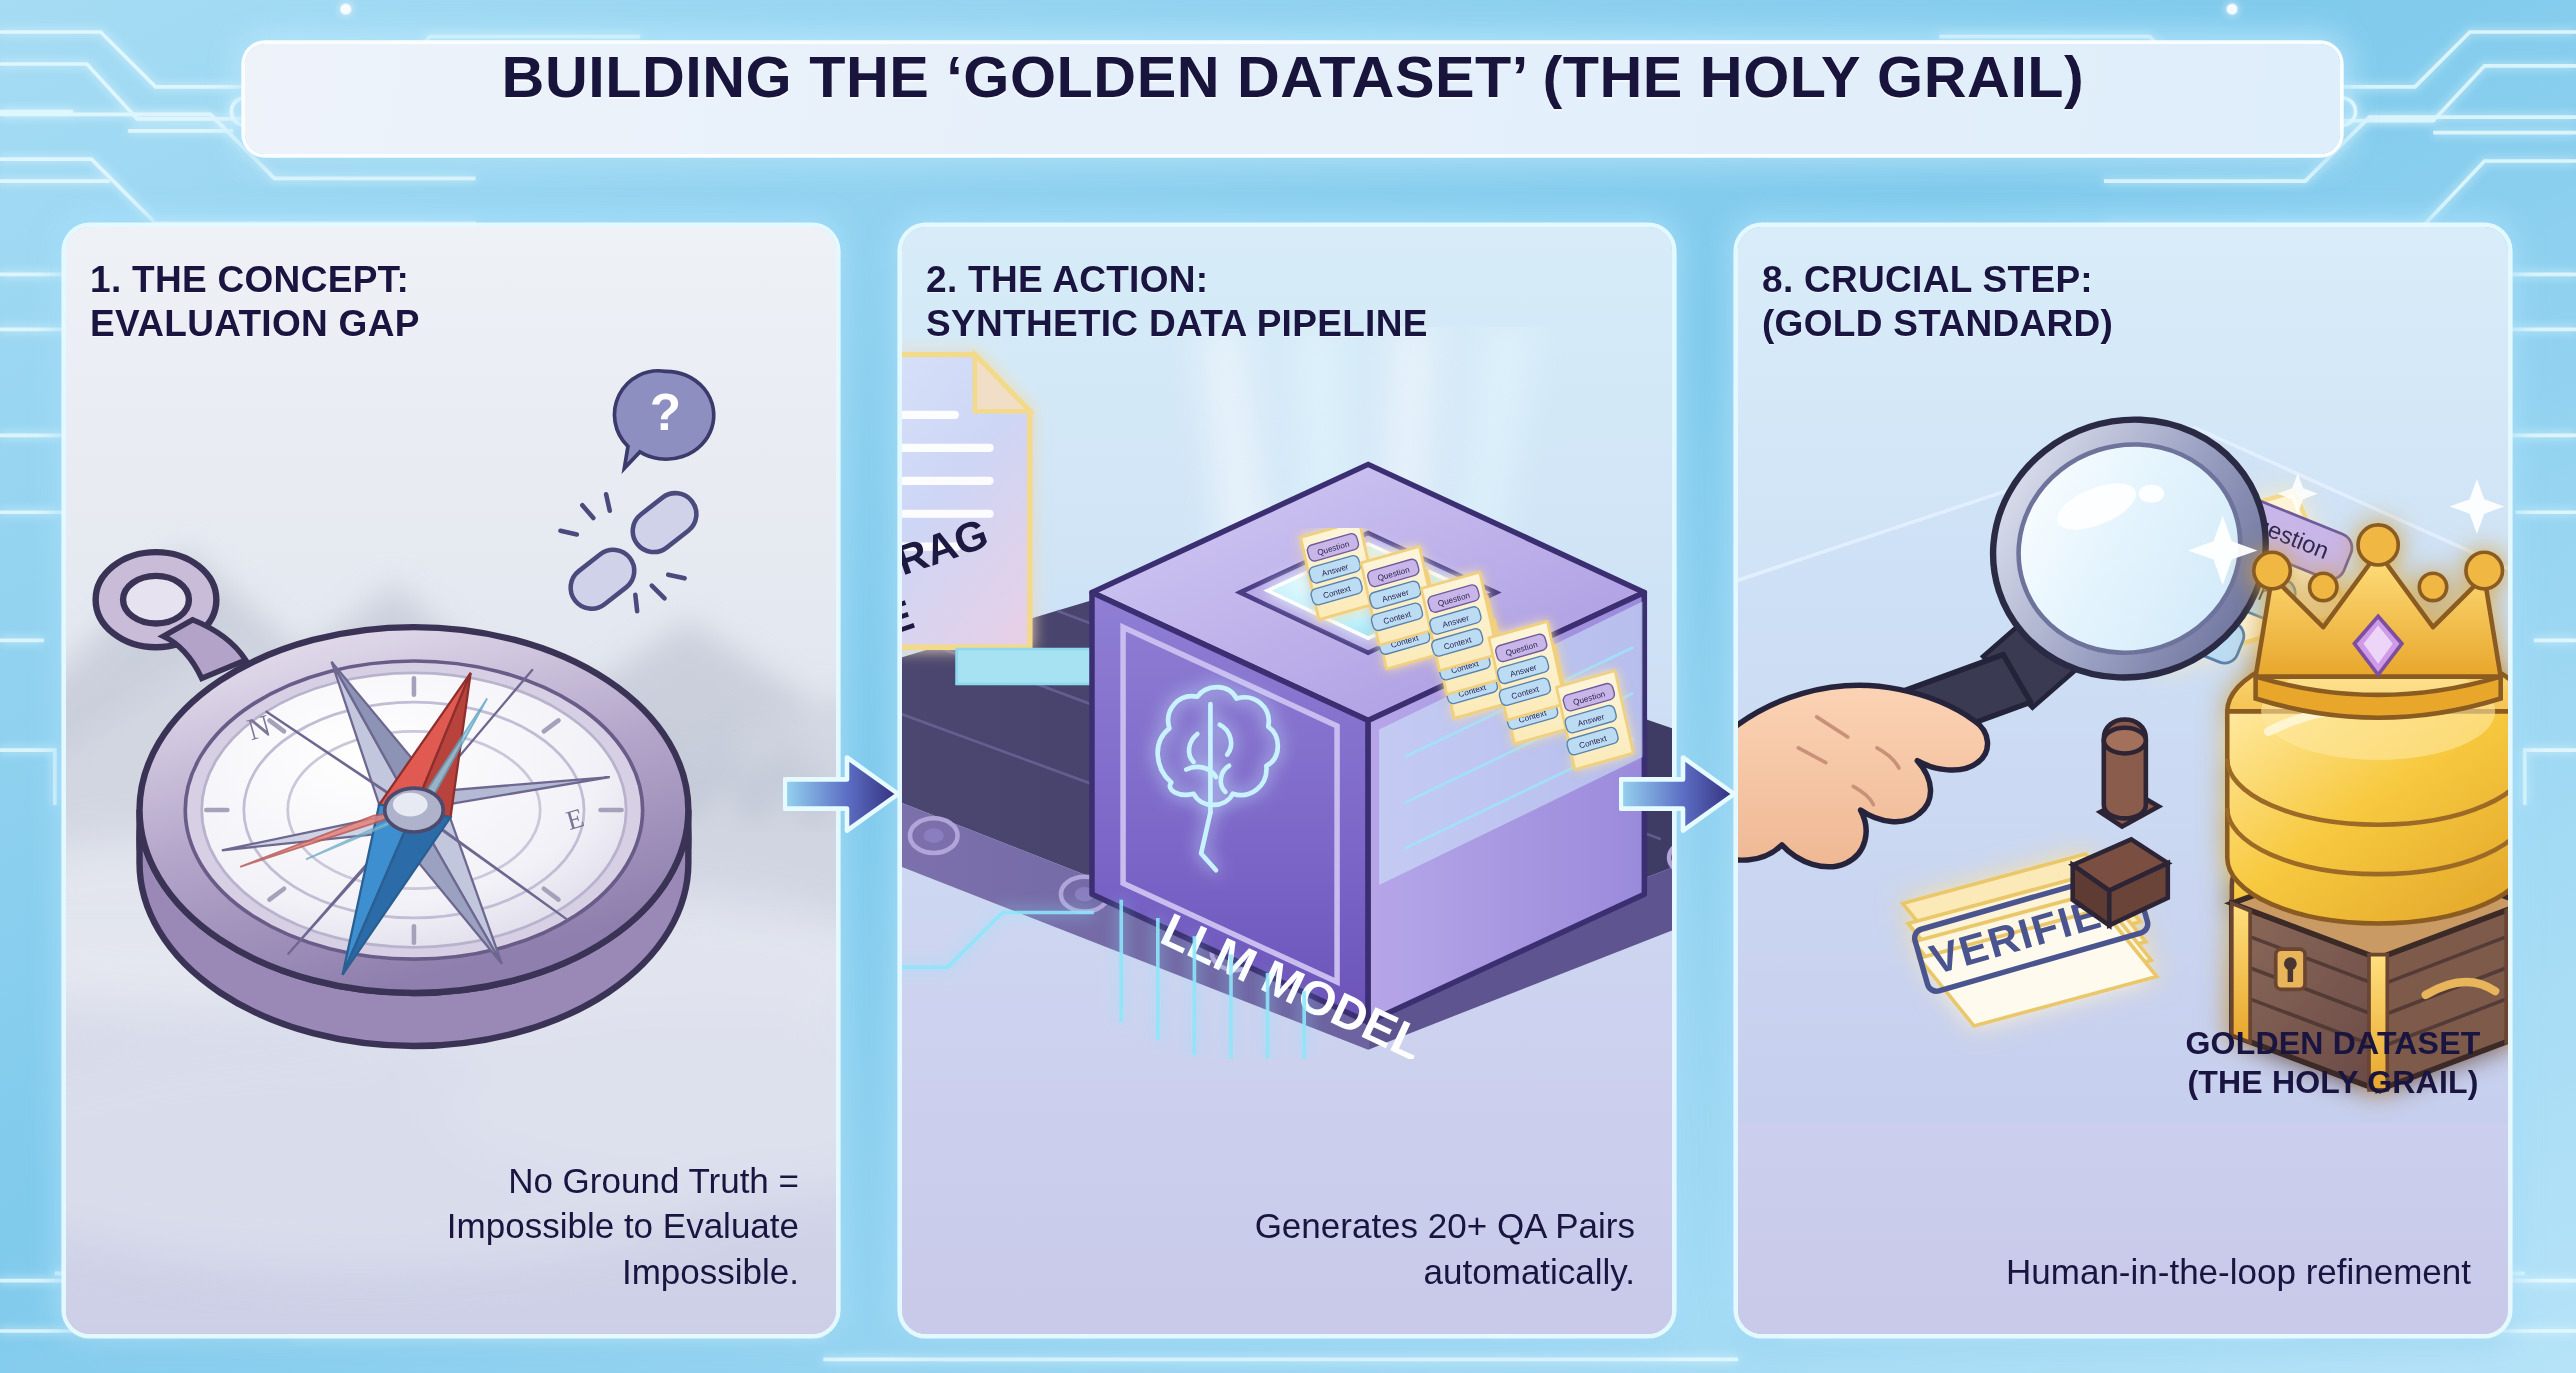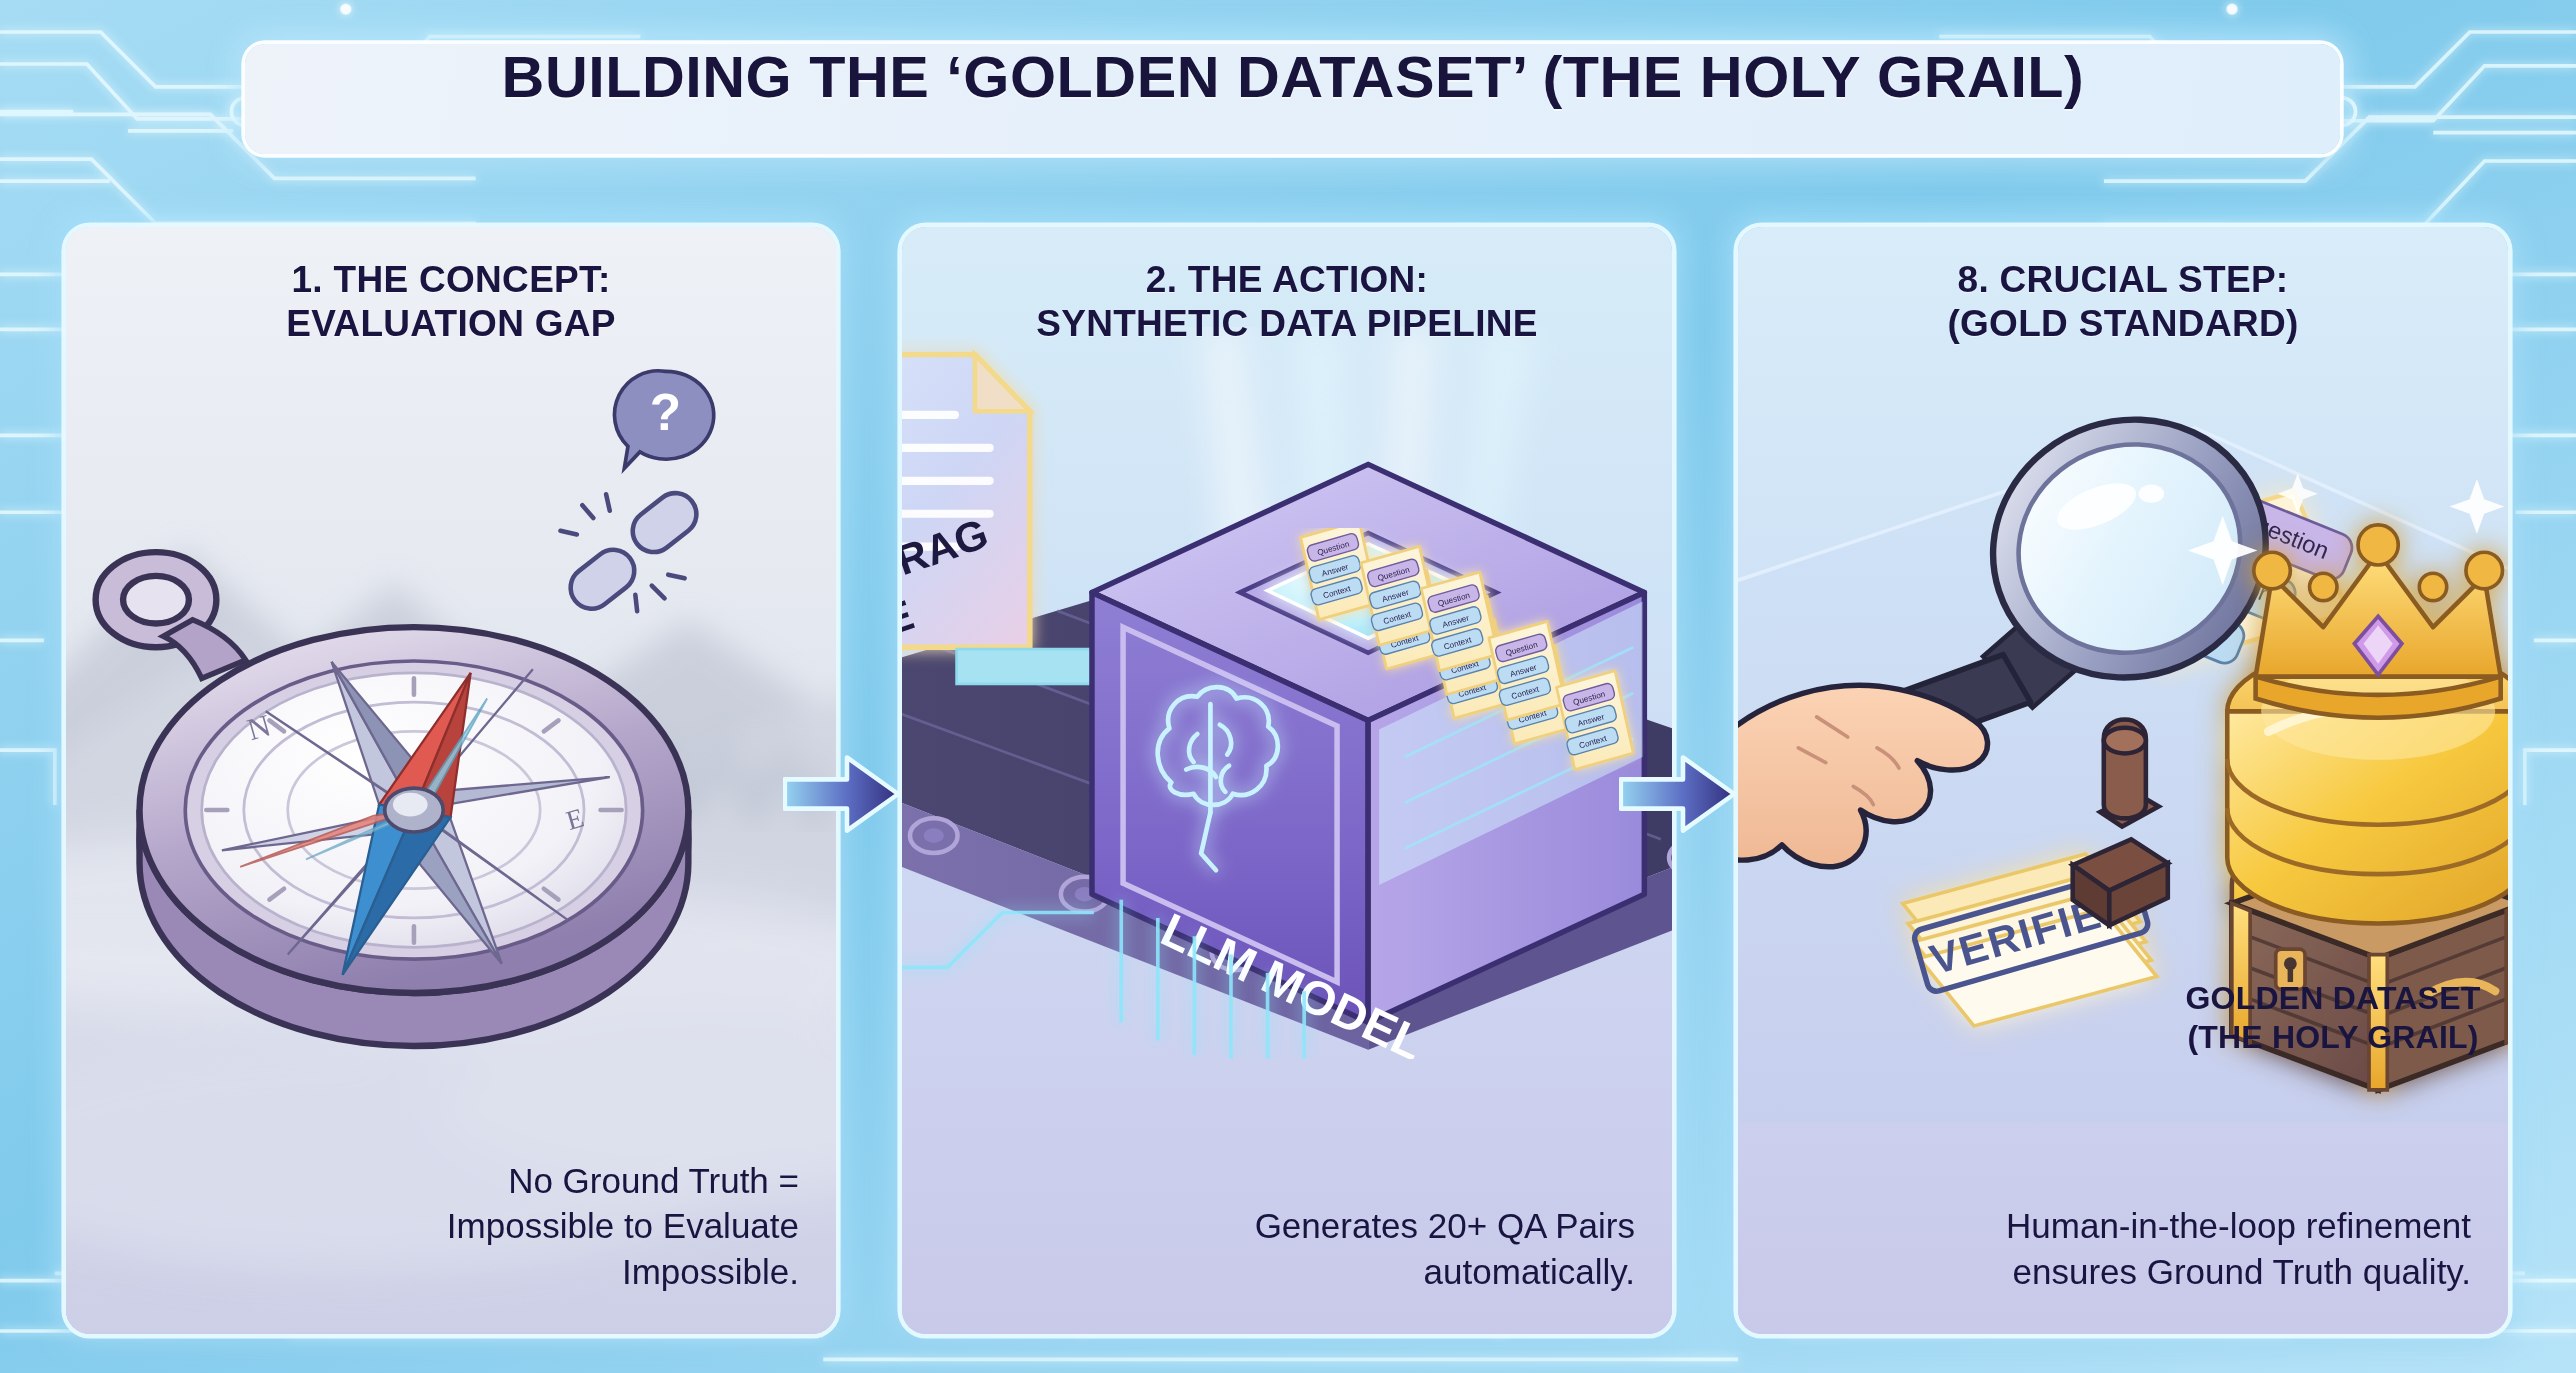--- a/index.html
+++ b/index.html
@@ -36,21 +36,21 @@
     box-shadow:0 0 0 4.6px rgba(232,250,255,.95), 0 0 27.4px 8.2px rgba(175,230,255,.8),
                0 7.3px 24px rgba(60,120,165,.22);
   }
   #panel-1{ left:66px; }
   #panel-2{ left:902px; }
   #panel-3{ left:1738px; }
 
   .panel-inner{ position:absolute; inset:0; display:flex; flex-direction:column; }
 
   .panel-head{
-    padding:31px 24px 0; text-align:center; flex:0 0 auto; z-index:4;
+    padding:31px 24px 0; flex:0 0 auto; z-index:4;
     position:relative;
   }
   .panel-head .line{
     font-size:37px; font-weight:800; color:#191540; line-height:1.18;
     letter-spacing:0.3px; text-shadow:0 0.9px 0 rgba(255,255,255,.6);
   }
   .panel-art{ position:relative; flex:1 1 auto; }
   .panel-cap{
     flex:0 0 auto; padding:0 37px 40px; text-align:right;
     font-size:35px; line-height:1.30; color:#191540; font-weight:400;
@@ -811,17 +811,16 @@
       </svg>
 
       <div class="gd-label">
         <div>GOLDEN DATASET</div>
         <div>(THE HOLY GRAIL)</div>
       </div>
     </div>
 
     <div class="panel-cap">
       <div>Human-in-the-loop refinement</div>
-      <div>ensures Ground Truth quality.</div>
     </div>
   </div>
 </div>
 
 
 </body></html>

